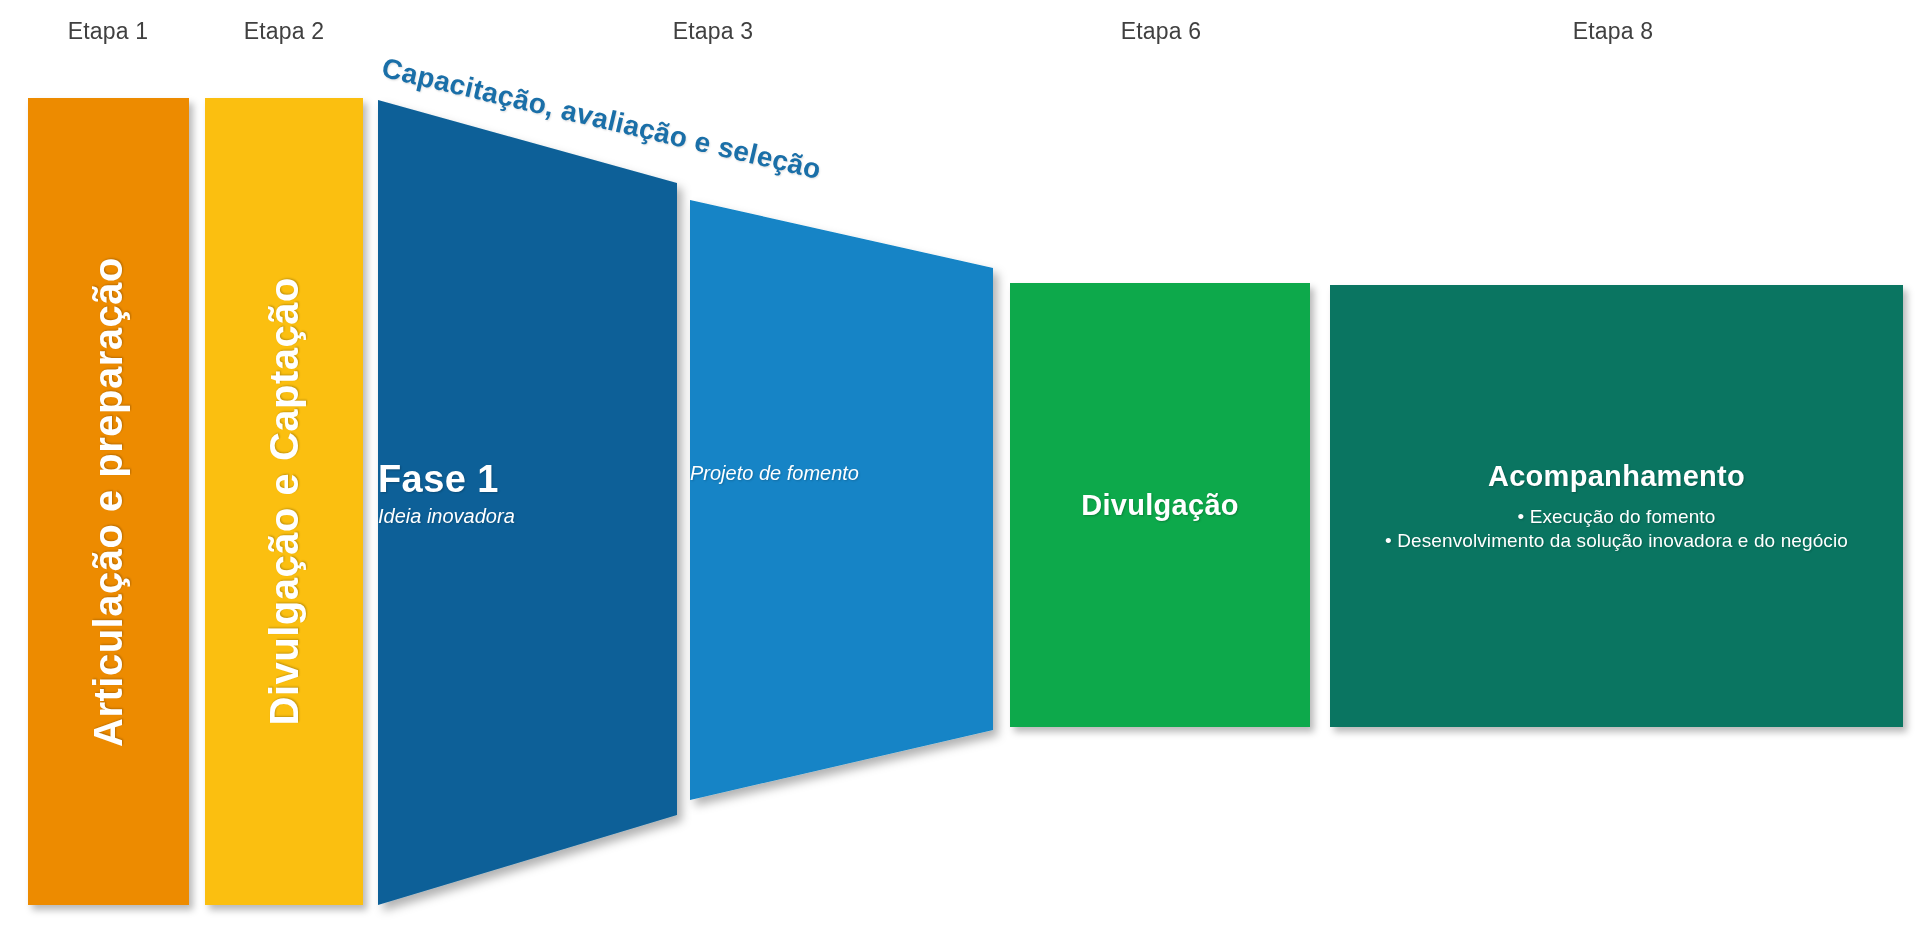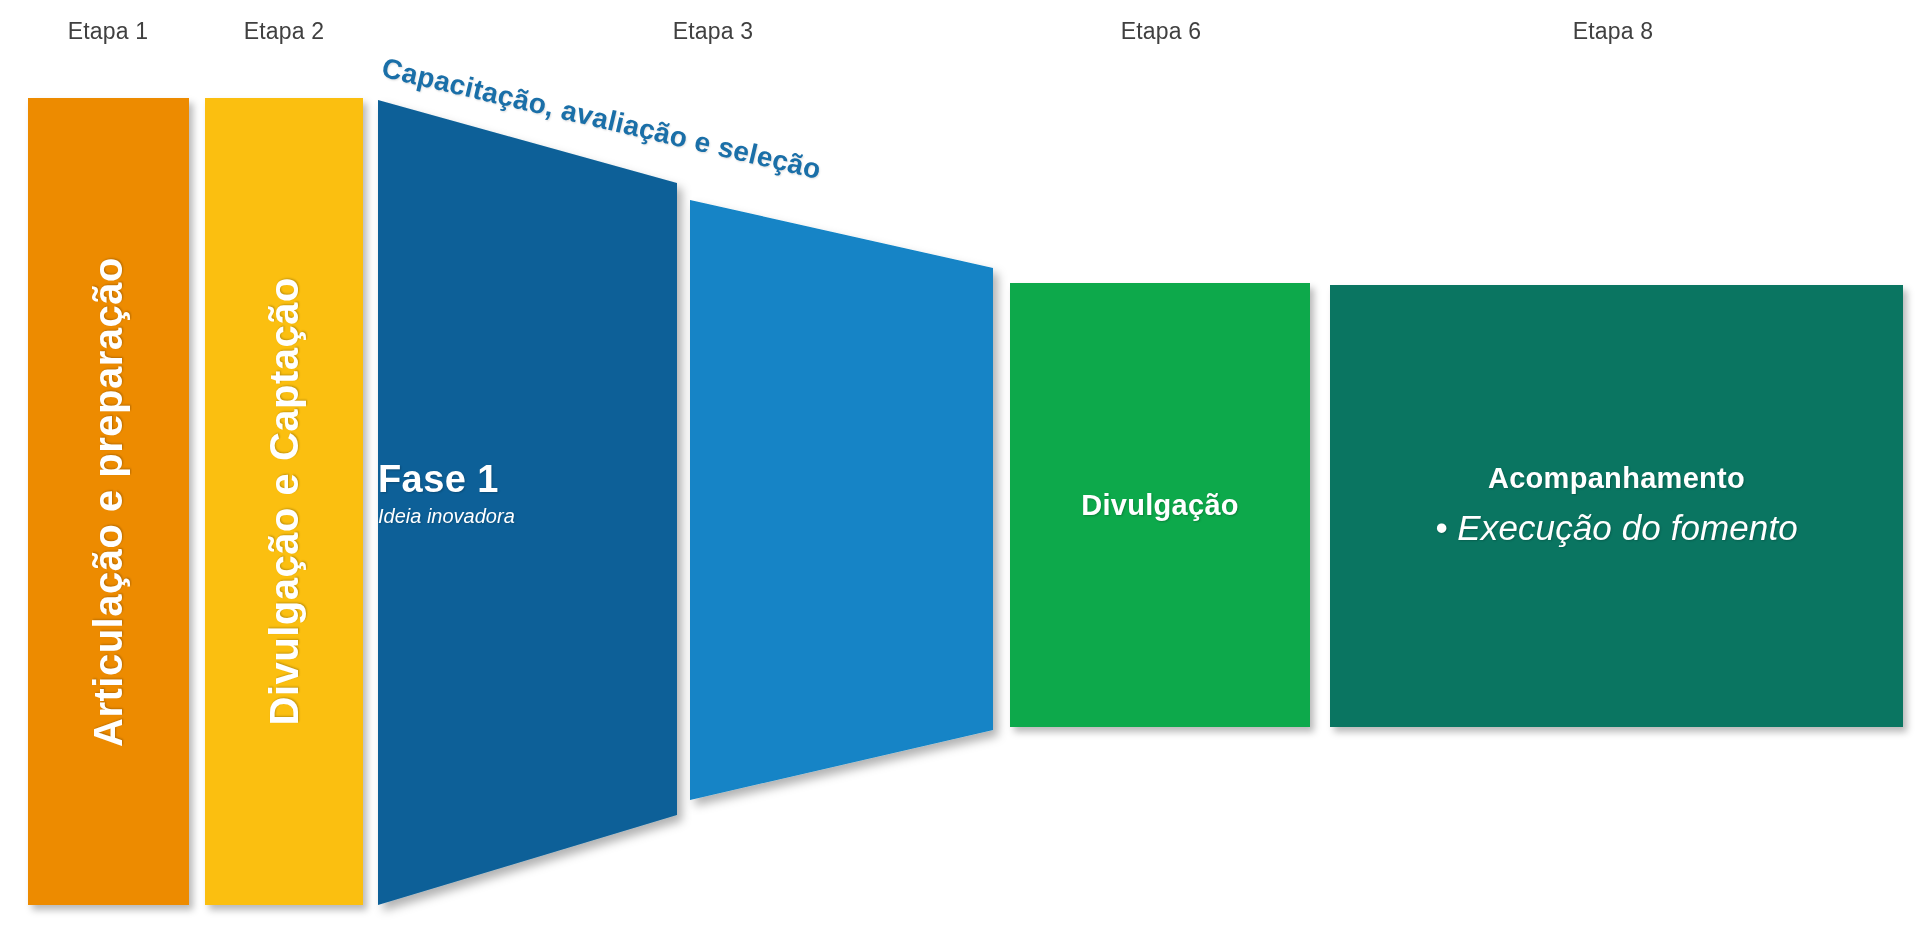--- a/index.html
+++ b/index.html
@@ -124,22 +124,21 @@
   }
   #box-teal .box-title { margin-bottom: 12px; }
 
   .bullet-list {
     list-style: none;
     margin: 0;
     padding: 0;
     width: 100%;
   }
   .bullet-item {
-    font-size: 35px;
-    font-style: italic;
+    font-size: 19px;
     line-height: 1.22;
     letter-spacing: 0.1px;
     text-shadow: 1px 1px 2px rgba(0,0,0,0.18);
     padding: 0 14px;
   }
   .bullet-item::before {
     content: "\2022\00a0";
   }
 </style>
 </head>
@@ -175,28 +174,30 @@
 
   <div class="funnel-hit" id="funnel-1-hit"></div>
   <div class="funnel-hit" id="funnel-2-hit"></div>
 
   <div class="funnel-label" id="funnel-1-label">
     <div class="funnel-title">Fase 1</div>
     <div class="funnel-sub">Ideia inovadora</div>
   </div>
 
   <div class="funnel-label" id="funnel-2-label">
+    <div class="funnel-sub">Projeto de fomento</div>
   </div>
 
   <div id="diagonal-caption">Capacitação, avaliação e seleção</div>
 
   <div class="box" id="box-green">
     <div class="box-title">Divulgação</div>
   </div>
 
   <div class="box" id="box-teal">
     <div class="box-title">Acompanhamento</div>
     <ul class="bullet-list">
       <li class="bullet-item">Execução do fomento</li>
+      <li class="bullet-item">Desenvolvimento da solução inovadora e do negócio</li>
     </ul>
   </div>
 
 </div>
 
 </body></html>

